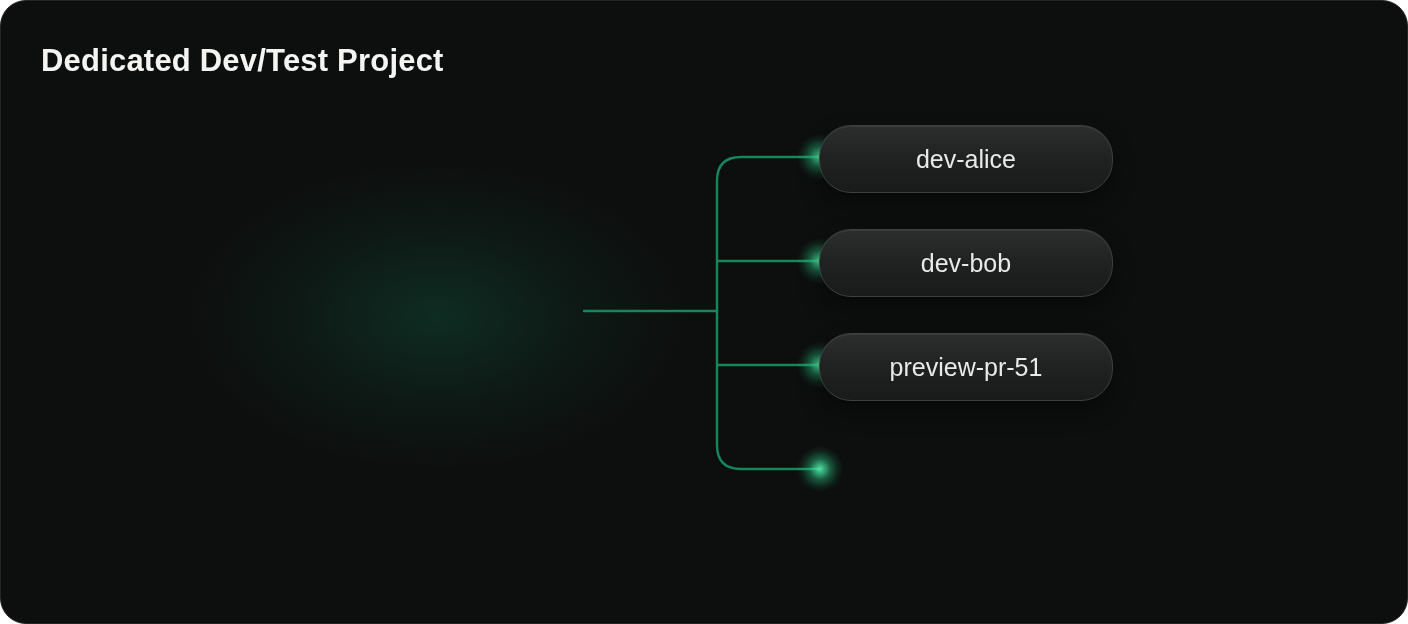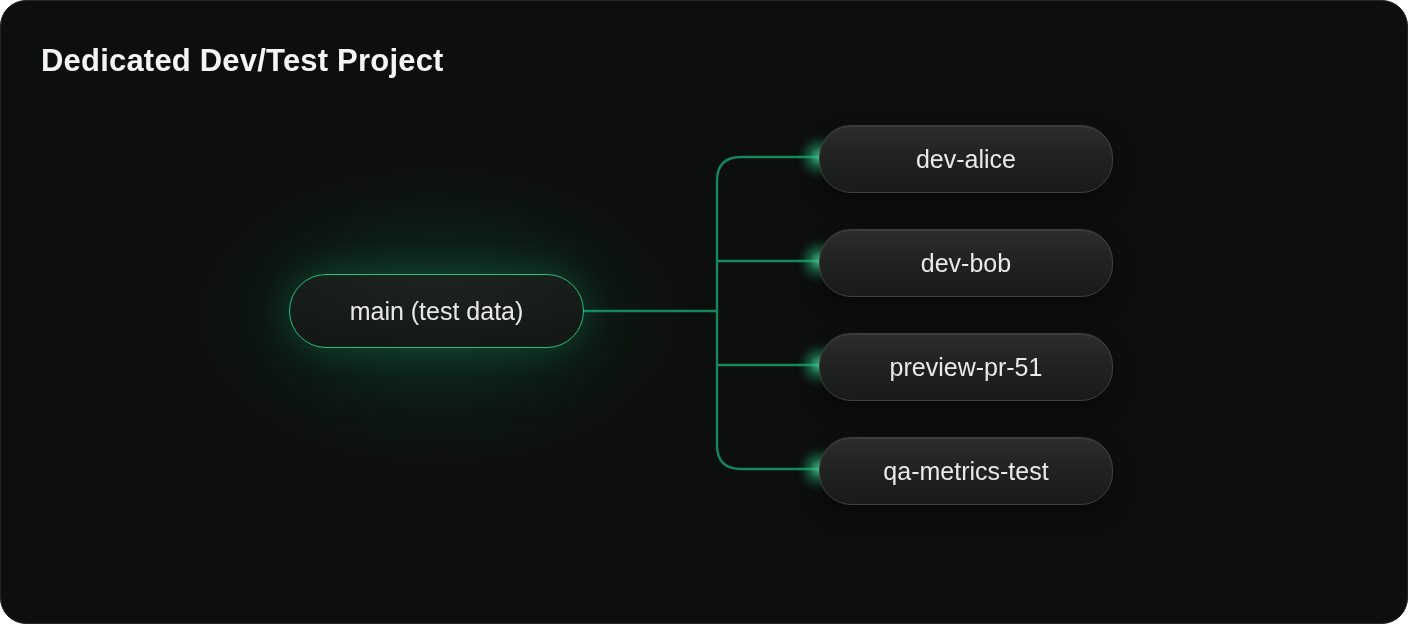--- a/index.html
+++ b/index.html
@@ -118,34 +118,28 @@
       <path class="wire" d="M716 260 H818" stroke="#16875d"></path>
       <path class="wire" d="M716 364 H818" stroke="#16875d"></path>
       <path class="wire" d="M716 310 V444 Q716 468 740 468 H818" stroke="#16875d"></path>
     </svg>
 
     <div class="tip t0"></div>
     <div class="tip t1"></div>
     <div class="tip t2"></div>
     <div class="tip t3"></div>
 
-    <div class="node root-node">
-      <span class="node-label">main (test data)</span>
-    </div>
 
     <div class="node branch-node b0">
       <span class="node-label">dev-alice</span>
     </div>
 
     <div class="node branch-node b1">
       <span class="node-label">dev-bob</span>
     </div>
 
     <div class="node branch-node b2">
       <span class="node-label">preview-pr-51</span>
     </div>
 
-    <div class="node branch-node b3">
-      <span class="node-label">qa-metrics-test</span>
-    </div>
 
   </div>
 </div>
 
 </body></html>

